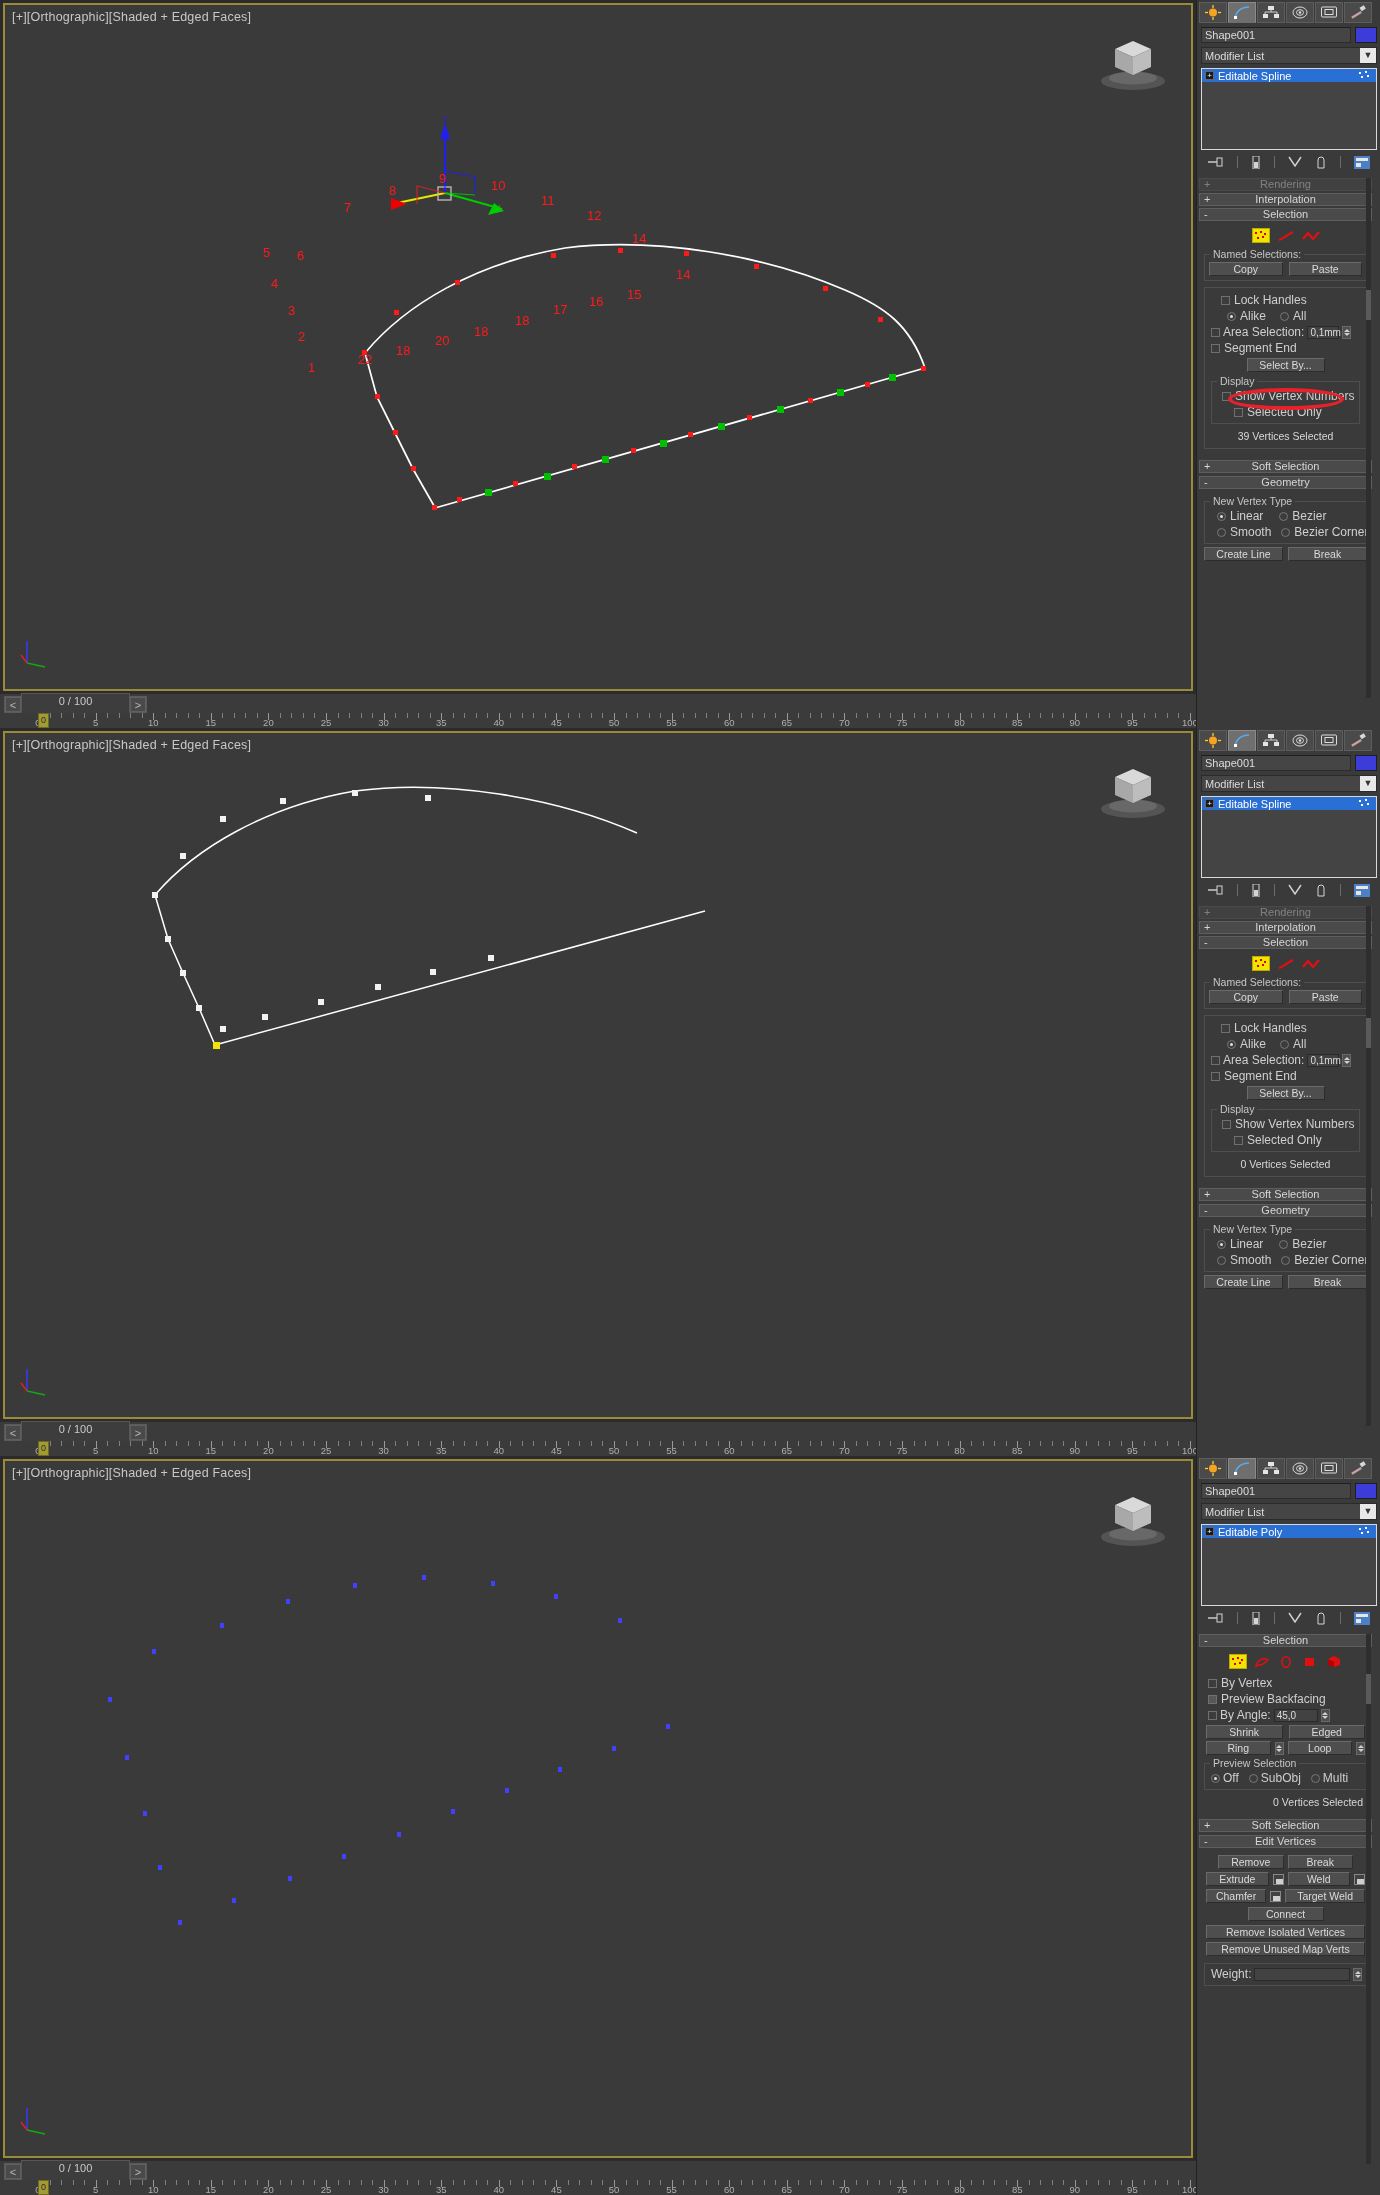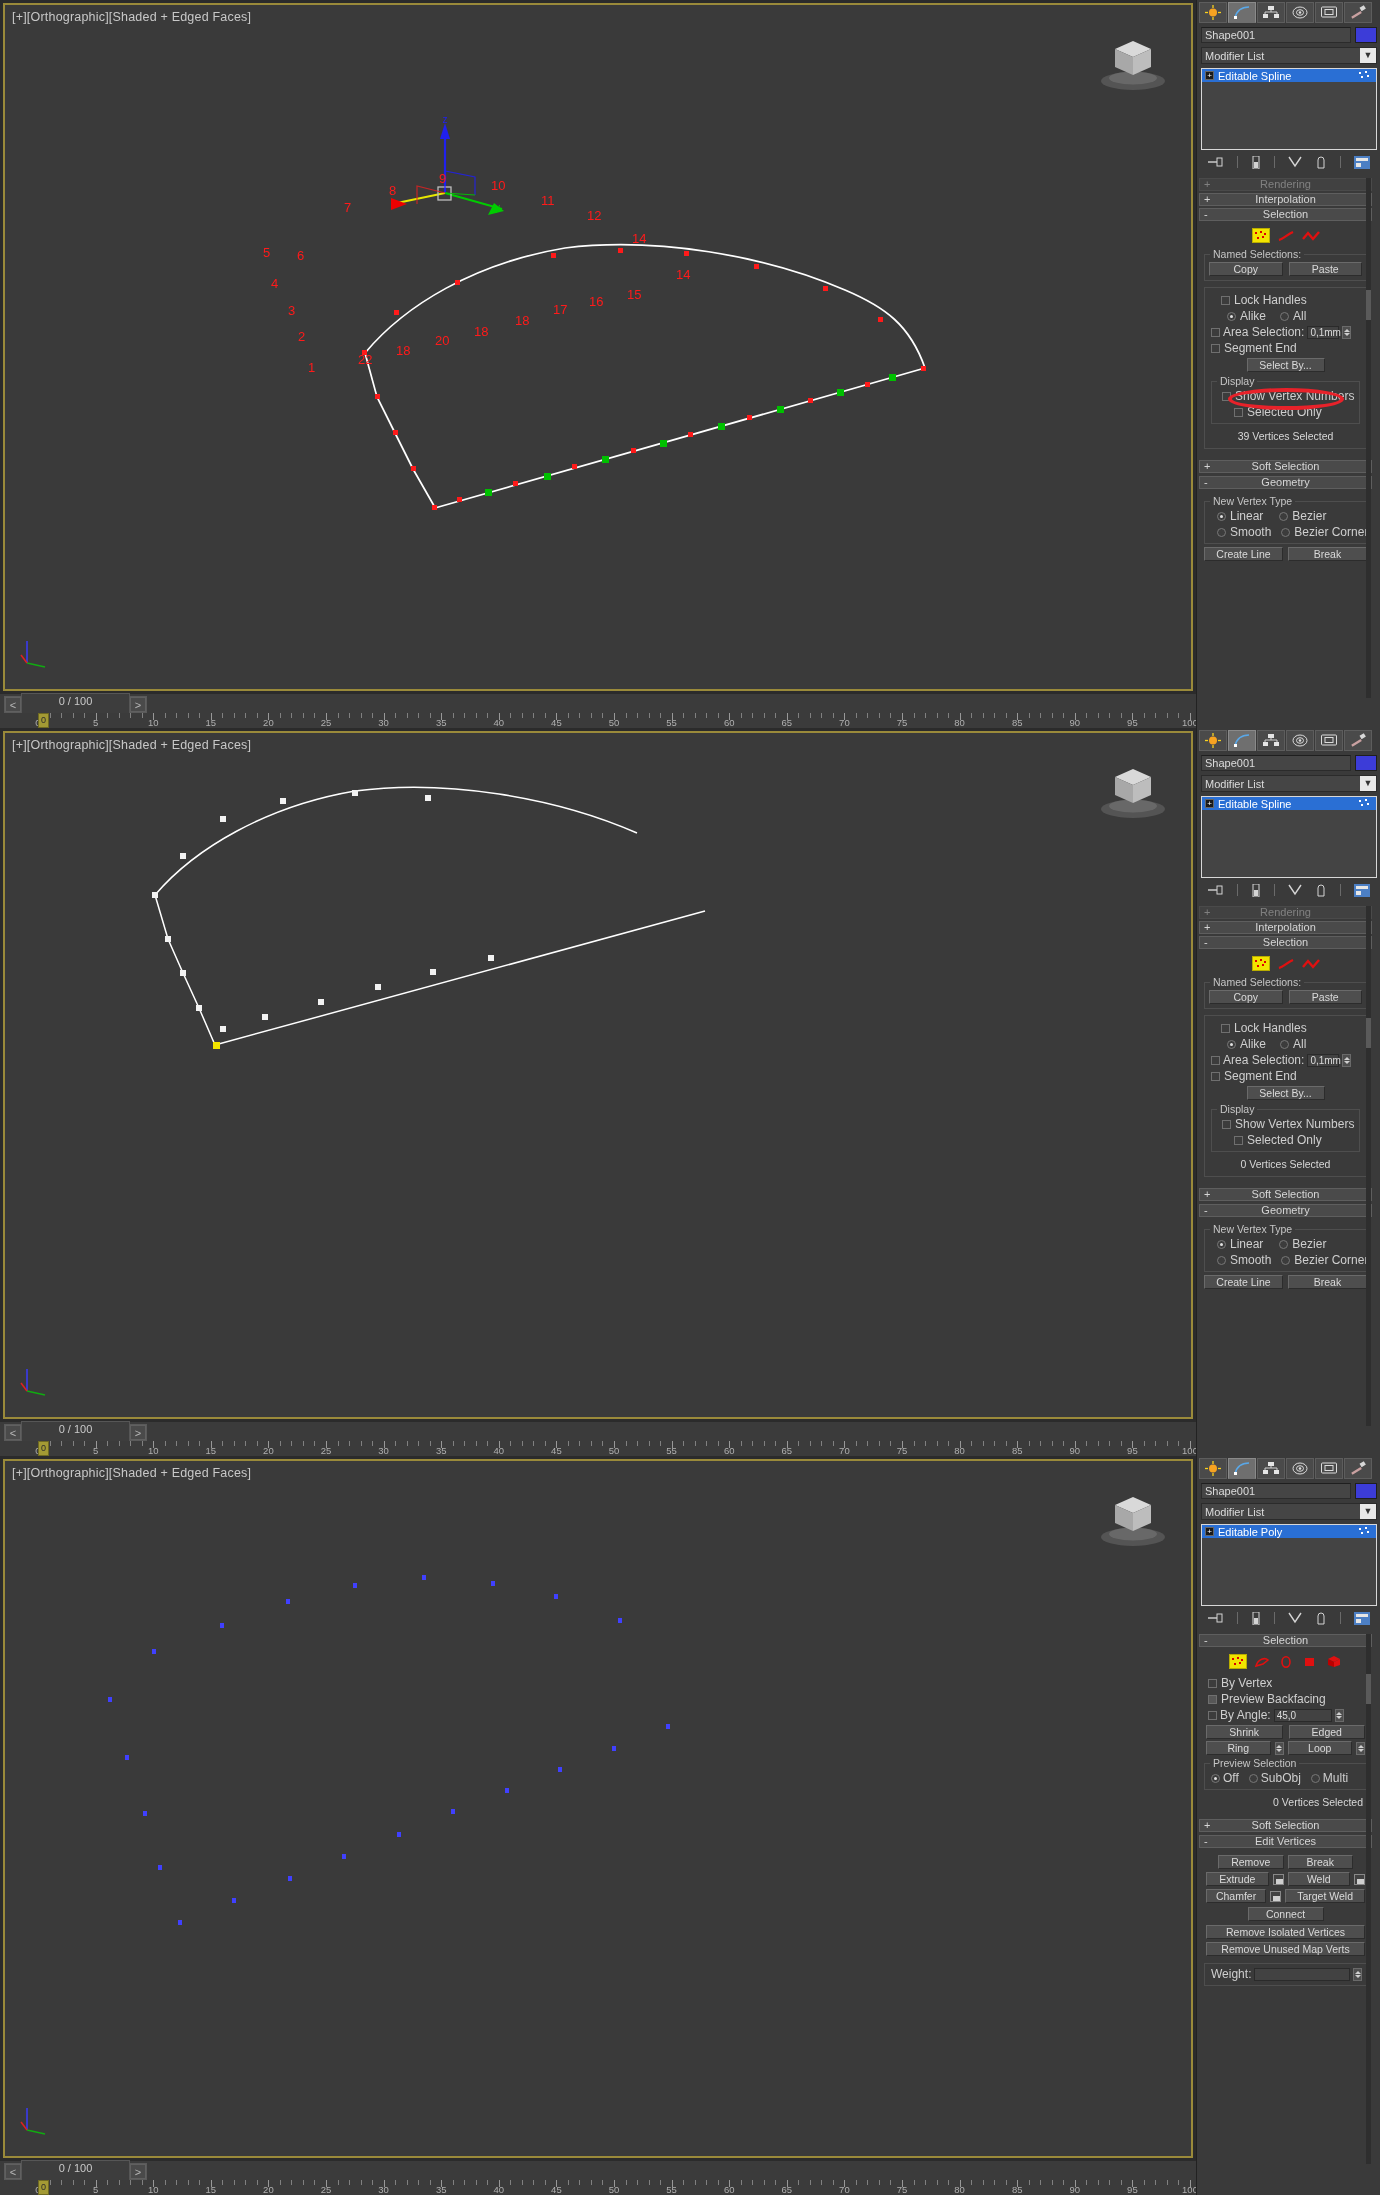--- a/index.html
+++ b/index.html
@@ -1396,21 +1396,21 @@
           <span class="cb"></span>
           <span class="lbl">By Vertex</span>
         </div>
         <div class="row" style="margin:2px 0 2px 6px">
           <span class="cb gray"></span>
           <span class="lbl">Preview Backfacing</span>
         </div>
         <div class="row" style="margin:2px 0 3px 6px; gap:3px">
           <span class="cb"></span>
           <span class="lbl">By Angle:</span>
-          <span class="spin-field" style="width:58px">45,0</span>
+          <span class="spin-field" style="width:44px">45,0</span>
           <span class="spin-ar">
               <i class="up"></i>
               <i class="dn"></i>
             </span>
         </div>
         <div class="row" style="gap:6px; margin:2px 4px">
           <div class="btn" style="flex:1">Shrink</div>
           <div class="btn" style="flex:1">Edged</div>
         </div>
         <div class="row" style="gap:4px; margin:2px 4px">

